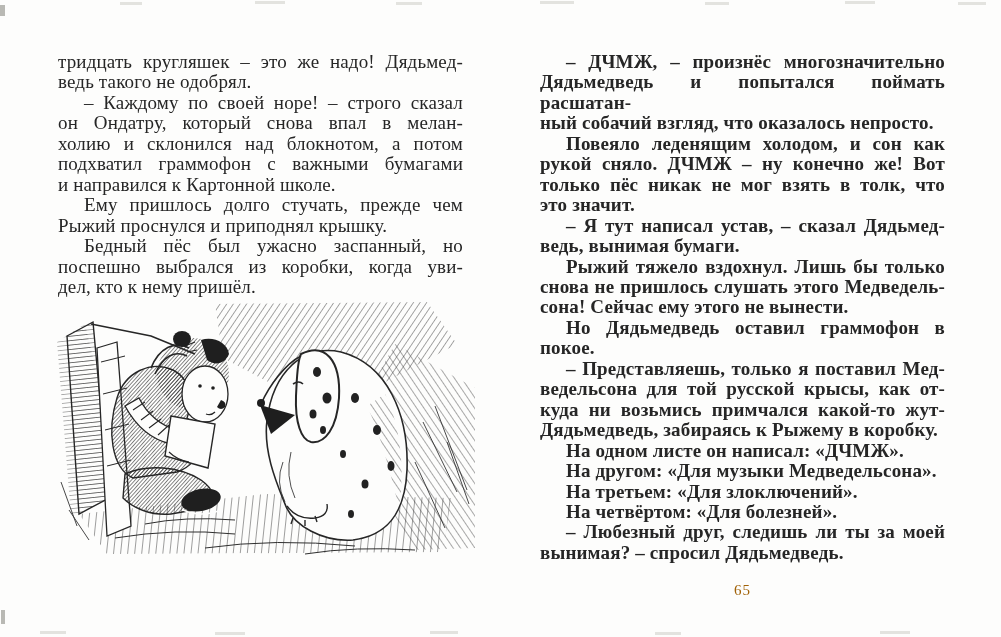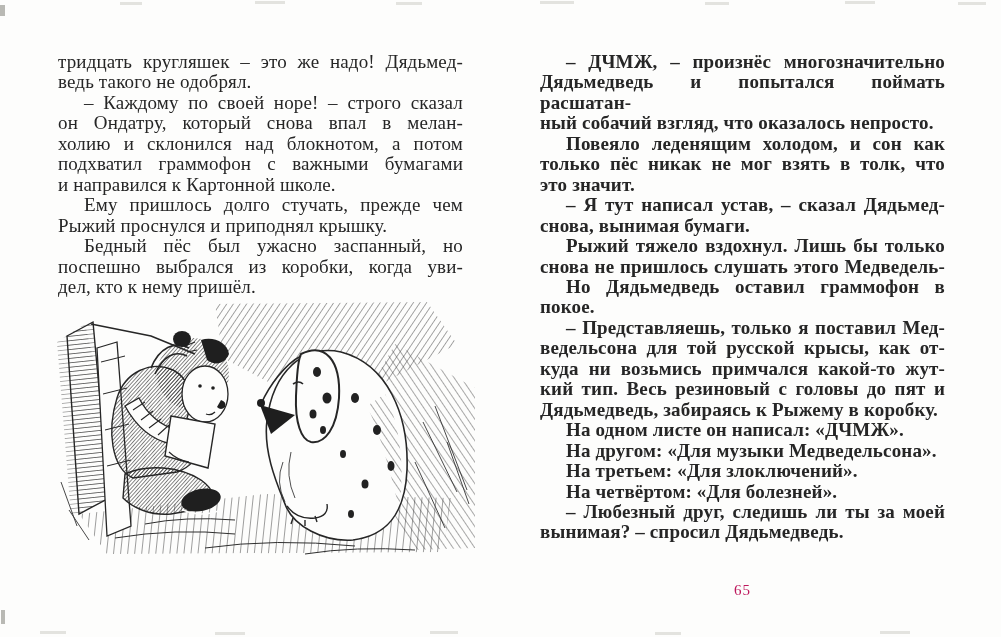--- a/index.html
+++ b/index.html
@@ -15,21 +15,21 @@
     font-size:19px;line-height:20.45px;color:#262626;
     letter-spacing:0.15px;
   }
   .left-col{left:58px;}
   .right-col{left:540px;font-weight:bold;}
   .line{text-align:justify;text-align-last:justify;white-space:normal;}
   .line.end{text-align-last:left;}
   .line.ind{text-indent:26px;}
   .pageno{
     position:absolute;left:540px;top:582px;width:405px;
-    text-align:center;font-size:15px;color:#be185d;letter-spacing:1px;
+    text-align:center;font-size:15px;color:#a16207;letter-spacing:1px;
   }
   .illus{position:absolute;left:55px;top:302px;}
   
   .mark{position:absolute;background:#e3e3df;}
   .mark.dk{background:#b9b9b4;}
 </style>
 </head>
 <body>
 
 <div class="spread">
@@ -159,31 +159,32 @@
       <path d="M368,120 l34,70 M380,104 l32,84 M392,140 l22,62 M360,160 l30,66"></path>
       <path d="M14,208 l20,30 M6,180 l16,44"></path>
     </g>
   </svg>
 
   <div class="textcol right-col">
       <div class="line ind">– ДЧМЖ, – произнёс многозначительно</div>
       <div class="line">Дядьмедведь и попытался поймать расшатан-</div>
       <div class="line end">ный собачий взгляд, что оказалось непросто.</div>
       <div class="line ind">Повеяло леденящим холодом, и сон как</div>
+      <div class="line">рукой сняло. ДЧМЖ – ну конечно же! Вот</div>
       <div class="line">только пёс никак не мог взять в толк, что</div>
       <div class="line end">это значит.</div>
       <div class="line ind">– Я тут написал устав, – сказал Дядьмед-</div>
-      <div class="line end">снова, вынимая бумаги.</div>
+      <div class="line end">ведь, вынимая бумаги.</div>
       <div class="line ind">Рыжий тяжело вздохнул. Лишь бы только</div>
       <div class="line">снова не пришлось слушать этого Медведель-</div>
+      <div class="line end">сона! Сейчас ему этого не вынести.</div>
       <div class="line end ind">Но Дядьмедведь оставил граммофон в покое.</div>
       <div class="line ind">– Представляешь, только я поставил Мед-</div>
       <div class="line">ведельсона для той русской крысы, как от-</div>
       <div class="line">куда ни возьмись примчался какой-то жут-</div>
-      <div class="line">кий тип. Весь резиновый с головы до пят и</div>
       <div class="line end">Дядьмедведь, забираясь к Рыжему в коробку.</div>
       <div class="line end ind">На одном листе он написал: «ДЧМЖ».</div>
       <div class="line end ind">На другом: «Для музыки Медведельсона».</div>
       <div class="line end ind">На третьем: «Для злоключений».</div>
       <div class="line end ind">На четвёртом: «Для болезней».</div>
       <div class="line ind">– Любезный друг, следишь ли ты за моей</div>
       <div class="line end">вынимая? – спросил Дядьмедведь.</div>
     </div>
 
   <div class="pageno">65</div>

